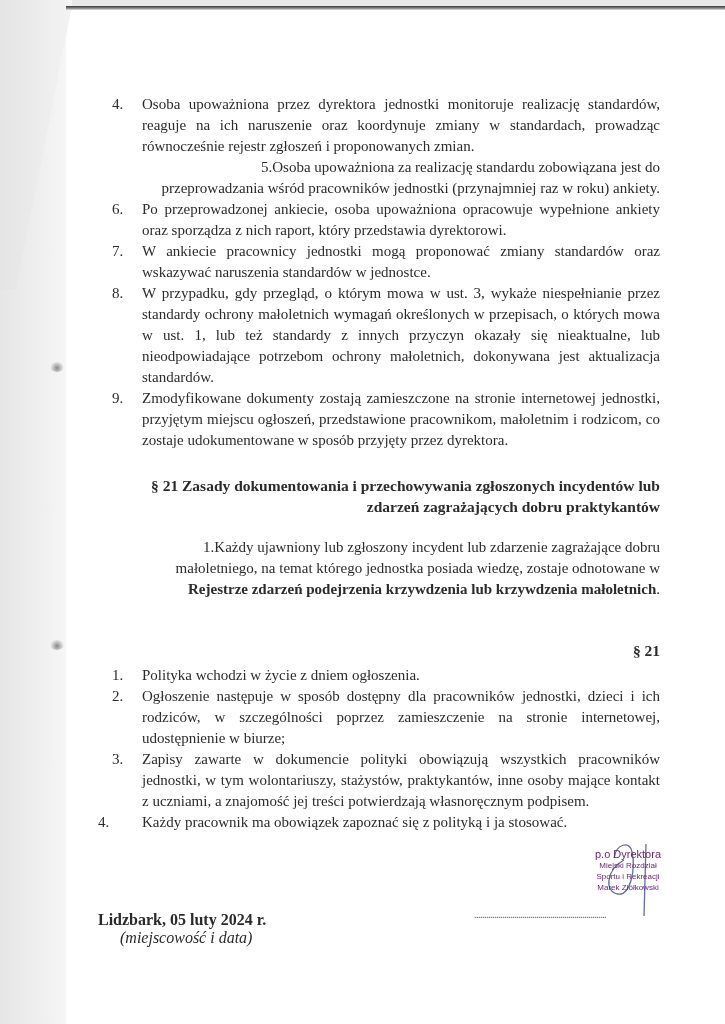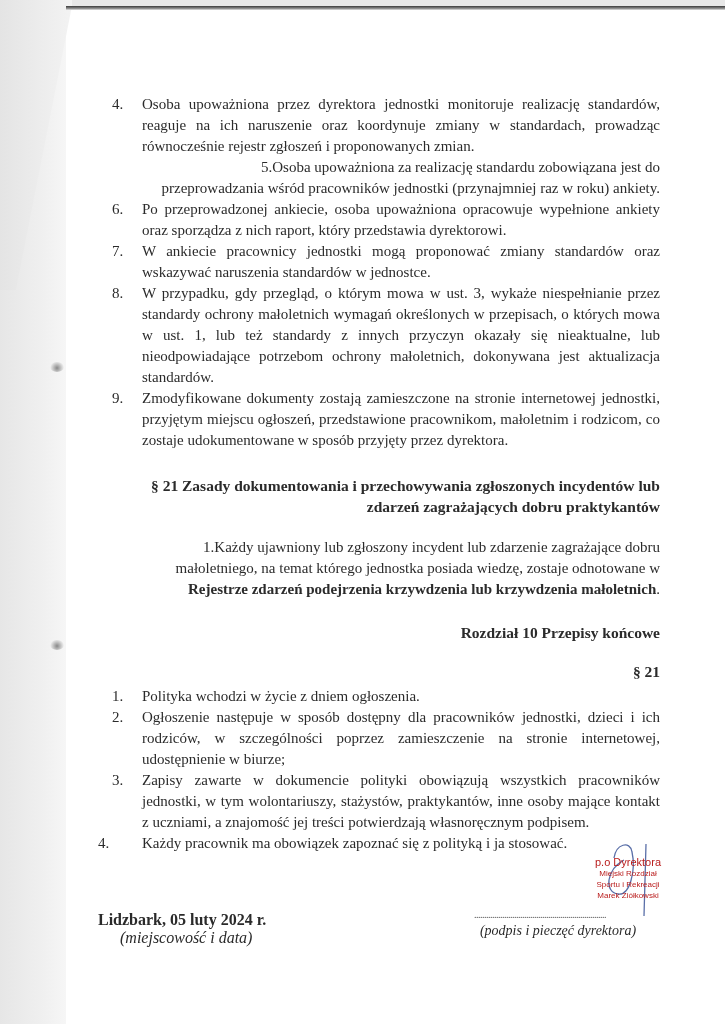--- a/index.html
+++ b/index.html
@@ -48,21 +48,21 @@
   .footer-left .place { font-weight: bold; }
   .footer-left .caption { font-style: italic; padding-left: 22px; }
   .footer-right {
     position: absolute; left: 440px; top: 908px; width: 200px;
     font-family: "Liberation Serif", serif; font-size: 14px; line-height: 18px; text-align: center;
   }
   .dots { letter-spacing: -0.5px; color: #555; font-size: 10px; line-height: 14px; }
   .footer-right .caption { font-style: italic; padding-left: 36px; }
   .stamp {
     position: absolute; left: 578px; top: 848px; width: 100px;
-    font-family: "Liberation Sans", sans-serif; color: #b91c1c; text-align: center; margin-top: 8px;
+    font-family: "Liberation Sans", sans-serif; color: #701a75; text-align: center;
   }
   .stamp .s1 { font-size: 11px; line-height: 12px; }
   .stamp .s2 { font-size: 8px; line-height: 11px; }
   .signature { position: absolute; left: 586px; top: 830px; width: 90px; height: 90px; }
   .punch { position: absolute; width: 14px; height: 10px; border-radius: 50%;
     background: radial-gradient(circle at 50% 60%, #888 0%, #c9c9c9 45%, #f2f2f2 75%, transparent 80%); }
 </style>
 </head>
 <body>
 
@@ -109,21 +109,20 @@
 
   <div style="height:20px;"></div>
 
   <div class="para-indent">
     <span class="num">1.</span><span>Każdy ujawniony lub zgłoszony incydent lub zdarzenie zagrażające dobru małoletniego, na temat którego jednostka posiada wiedzę, zostaje odnotowane w</span>
     <span class="bold">Rejestrze zdarzeń podejrzenia krzywdzenia lub krzywdzenia małoletnich</span><span>.</span>
   </div>
 
   <div style="height:22px;"></div>
 
-  <div class="heading">Rozdział 10 Przepisy końcowe</div>
 
   <div style="height:18px;"></div>
 
   <div class="heading">§ 21</div>
 
   <div style="height:4px;"></div>
 
   <div class="li">
     <span class="num">1.</span>
     <span>Polityka wchodzi w życie z dniem ogłoszenia.</span>
@@ -153,14 +152,13 @@
   <div class="s2">Marek Ziółkowski</div>
 </div>
 
 <div class="footer-left">
   <div class="place">Lidzbark, 05 luty 2024 r.</div>
   <div class="caption">(miejscowość i data)</div>
 </div>
 
 <div class="footer-right">
   <div class="dots">..................................................................</div>
-  <div class="caption">(podpis i pieczęć dyrektora)</div>
 </div>
 
 </body></html>

